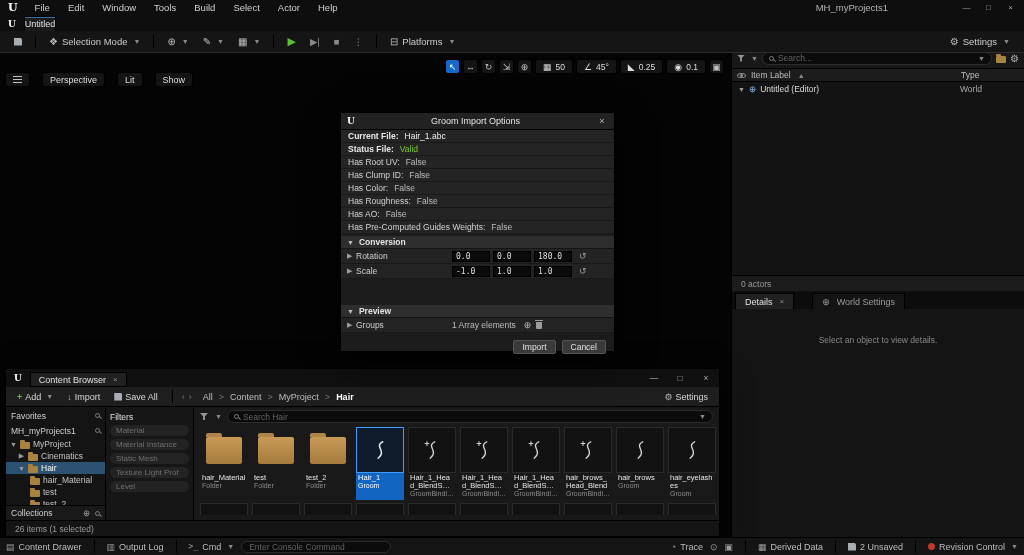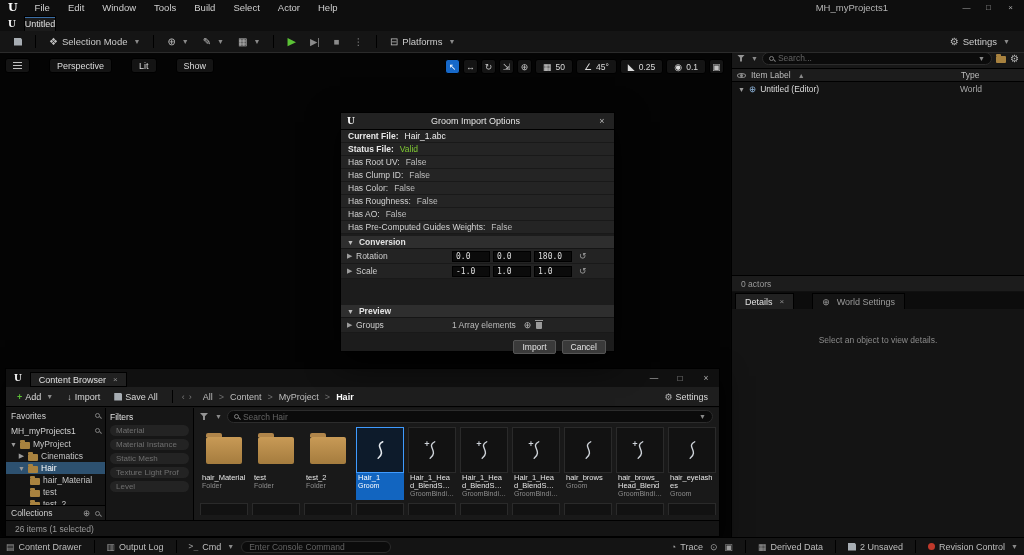--- a/index.html
+++ b/index.html
@@ -50,21 +50,21 @@
   .toolbar { position:absolute; top:31px; left:0; right:0; height:22px; background:#151515;
     border-bottom:1px solid #2b2b2b; display:flex; align-items:center; padding:0 8px; gap:2px;
     color:#cccccc; font-size:9.5px; z-index:28; }
   .tb-btn { display:flex; align-items:center; gap:4px; padding:2px 6px; border-radius:3px; }
   .tb-ico { font-size:10px; color:#bdbdbd; }
   .play { color:#5bc236; font-size:11px; }
   .dim { color:#8b8b8b; }
 
   
   .viewport { position:absolute; top:54px; left:0; width:730px; bottom:18px; background:#040404; z-index:1; }
-  .vp-left { position:absolute; top:4px; left:5px; display:flex; gap:19px; }
+  .vp-left { position:absolute; top:18px; left:5px; display:flex; gap:12px; }
   .vp-right { position:absolute; top:5px; right:6px; display:flex; gap:3px; align-items:center; }
   .vp-chip { background:rgba(22,22,22,.92); border:1px solid #000; border-radius:3px; height:15px;
     display:flex; align-items:center; padding:0 7px; font-size:9px; color:#dcdcdc; gap:4px; }
   .vp-ico { width:15px; height:15px; display:flex; align-items:center; justify-content:center;
     background:rgba(22,22,22,.92); border:1px solid #000; border-radius:3px; color:#c2c2c2; font-size:9px; }
   .vp-ico.active { background:#1668c8; color:#fff; }
   .snap-val { font-size:8.5px; }
 
   
   .right-panel { position:absolute; top:31px; left:731px; right:0; bottom:18px; background:#101010;
@@ -628,46 +628,46 @@
             <div class="meta">
                 <div class="a-name">Hair_1_Head_BlendShape</div>
                 <div class="a-type">GroomBinding</div>
               </div>
           </div>
 
           <div class="tile">
             <div class="thumb">
                 <svg width="22" height="22" viewBox="0 0 24 24">
                   <path d="M15 3 C 5 8, 20 13, 10 21" stroke="#cfd4da" stroke-width="1.5" fill="none" stroke-linecap="round"></path>
-                </svg>
-              </div>
-            <div class="meta">
-                <div class="a-name">hair_brows</div>
-                <div class="a-type">Groom</div>
-              </div>
-          </div>
-          <div class="tile">
-            <div class="thumb">
-                <svg width="22" height="22" viewBox="0 0 24 24">
-                  <path d="M15 3 C 5 8, 20 13, 10 21" stroke="#cfd4da" stroke-width="1.5" fill="none" stroke-linecap="round"></path>
                   <path d="M4 5 h5 M6.5 2.5 v5" stroke="#cfd4da" stroke-width="1.1"></path>
                 </svg>
               </div>
             <div class="meta">
                 <div class="a-name">hair_brows_Head_Blend</div>
                 <div class="a-type">GroomBinding</div>
               </div>
           </div>
           <div class="tile">
             <div class="thumb">
                 <svg width="22" height="22" viewBox="0 0 24 24">
                   <path d="M15 3 C 5 8, 20 13, 10 21" stroke="#cfd4da" stroke-width="1.5" fill="none" stroke-linecap="round"></path>
                 </svg>
               </div>
             <div class="meta">
+                <div class="a-name">hair_brows</div>
+                <div class="a-type">Groom</div>
+              </div>
+          </div>
+          <div class="tile">
+            <div class="thumb">
+                <svg width="22" height="22" viewBox="0 0 24 24">
+                  <path d="M15 3 C 5 8, 20 13, 10 21" stroke="#cfd4da" stroke-width="1.5" fill="none" stroke-linecap="round"></path>
+                </svg>
+              </div>
+            <div class="meta">
                 <div class="a-name">hair_eyelashes</div>
                 <div class="a-type">Groom</div>
               </div>
           </div>
         </div>
 
         <div class="partial-row">
           <span class="stub"></span>
           <span class="stub"></span>
           <span class="stub"></span>

